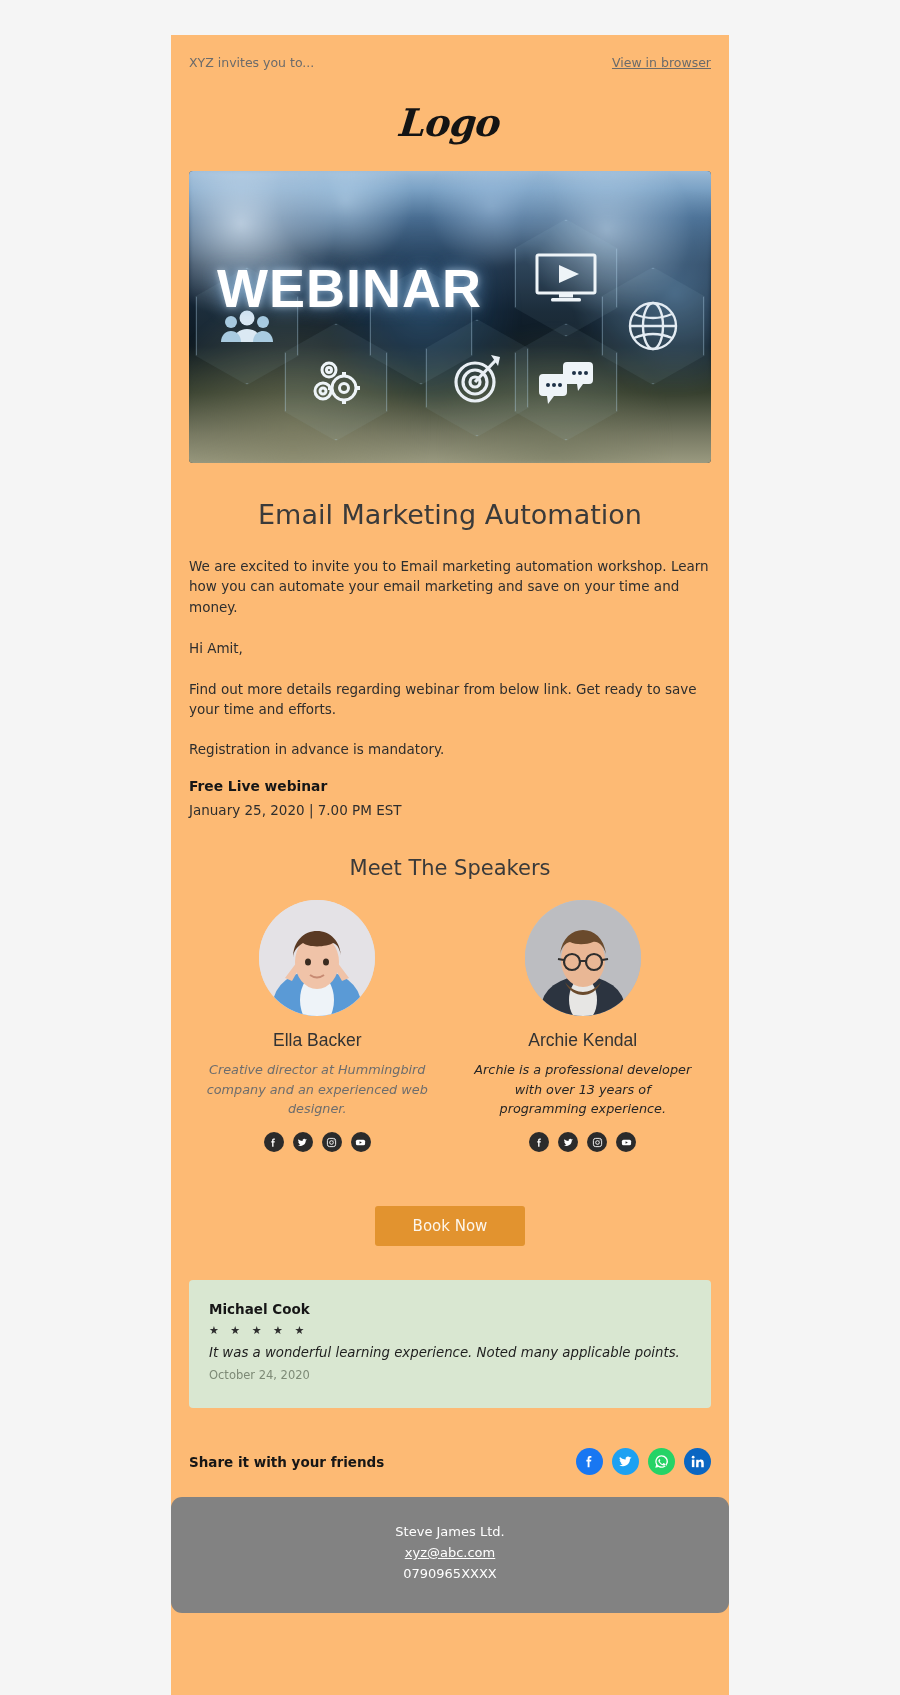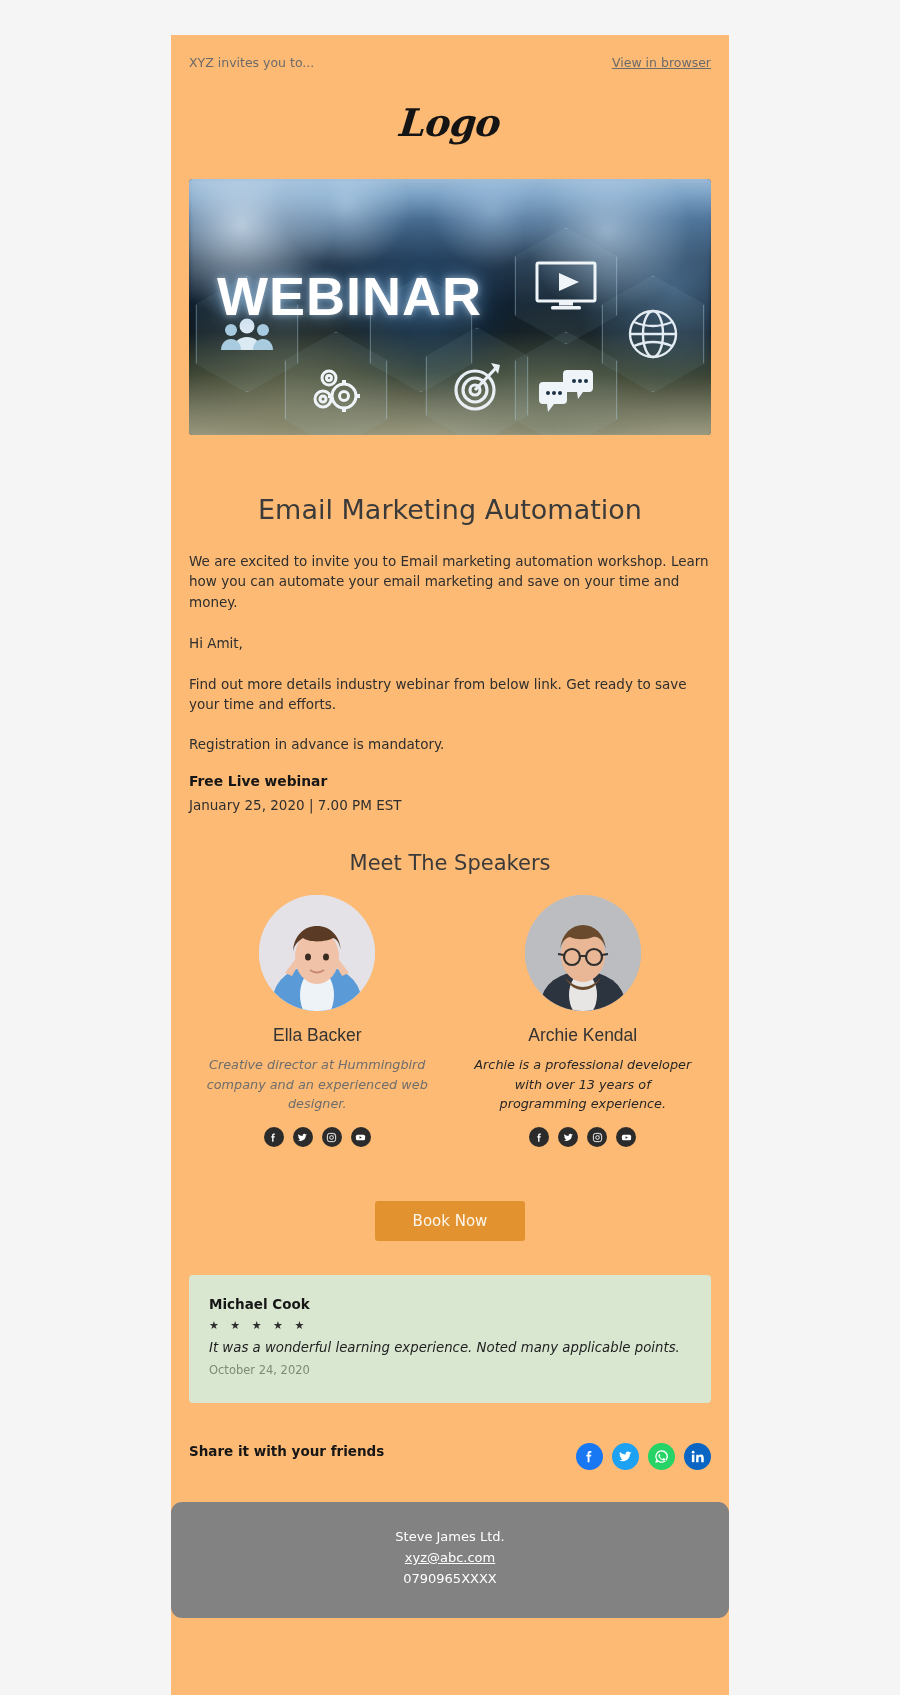--- a/index.html
+++ b/index.html
@@ -37,22 +37,22 @@
     font-family: "DejaVu Serif", "Liberation Serif", serif;
     font-style: italic; font-weight: 700;
     font-size: 38px; color: #141414;
     letter-spacing: -1px;
     transform: skewX(-6deg);
     display: inline-block;
   }
 
   
   .hero {
-    margin: 8px 18px;
-    height: 256px;
+    margin: 0 18px;
+    height: 292px;
     border-radius: 4px;
     position: relative;
     overflow: hidden;
     background:
       radial-gradient(ellipse at 18% 22%, rgba(190,215,235,0.85) 0%, rgba(120,160,200,0.25) 32%, rgba(0,0,0,0) 60%),
       radial-gradient(ellipse at 72% 14%, rgba(225,235,245,0.7) 0%, rgba(90,130,175,0.2) 35%, rgba(0,0,0,0) 62%),
       linear-gradient(178deg,
         #8fb3d4 0%, #6d95bd 9%, #3f6territory 9%, #29405c 26%,
         #12202f 44%, #0d1923 58%, #2f3a33 74%, #6e705c 86%, #8d8d72 100%);
     background-color: #17293c;
@@ -104,21 +104,21 @@
     text-shadow: 0 0 18px rgba(120,175,225,0.85), 0 0 6px rgba(255,255,255,0.5);
     z-index: 5;
   }
 
   
   .content { padding: 0 18px; }
   .main-title {
     text-align: center;
     font-size: 27px; font-weight: 400;
     color: #3a3a3a;
-    padding: 51px 0 26px 0;
+    padding: 36px 0 26px 0;
     font-family: "DejaVu Sans", sans-serif;
   }
   .para {
     font-size: 13.5px; line-height: 1.5;
     color: #2e2e2e;
     margin-bottom: 21px;
   }
   .para.tight { margin-bottom: 19px; }
   .webinar-label {
     font-size: 13.8px; font-weight: 700; color: #161616;
@@ -194,22 +194,22 @@
     padding: 21px 20px 26px 20px;
     margin-bottom: 26px;
   }
   .t-name { font-size: 13.5px; font-weight: 700; color: #161616; margin-bottom: 7px; }
   .t-stars { font-size: 11px; color: #2e2e2e; letter-spacing: 4px; margin-bottom: 8px; }
   .t-quote { font-size: 13.3px; font-style: italic; color: #1e1e1e; margin-bottom: 8px; }
   .t-date { font-size: 11.5px; color: #7d8a76; }
 
   
   .share {
-    display: flex; justify-content: space-between; 
-    padding: 14px 0 32px 0;
+    display: flex; justify-content: space-between; align-items: center;
+    padding: 14px 0 22px 0;
   }
   .share-label { font-size: 13.5px; font-weight: 700; color: #161616; }
   .share-icons { display: flex; gap: 9px; }
   .soc-color {
     width: 27px; height: 27px; border-radius: 50%;
     display: flex; align-items: center; justify-content: center;
     cursor: pointer;
   }
 
   
@@ -321,21 +321,21 @@
         </svg>
       </div>
 
       <div class="hero-title">WEBINAR</div>
     </div>
 
     <div class="content">
       <div class="main-title">Email Marketing Automation</div>
       <div class="para">We are excited to invite you to Email marketing automation workshop. Learn how you can automate your email marketing and save on your time and money.</div>
       <div class="para">Hi Amit,</div>
-      <div class="para tight">Find out more details industry webinar from below link. Get ready to save your time and efforts.</div>
+      <div class="para tight">Find out more details regarding webinar from below link. Get ready to save your time and efforts.</div>
       <div class="para tight">Registration in advance is mandatory.</div>
 
       <div class="webinar-label">Free Live webinar</div>
       <div class="webinar-date">January 25, 2020 | 7.00 PM EST</div>
 
       <div class="speakers-title">Meet The Speakers</div>
       <div class="speakers">
 
         <div class="speaker">
           <div class="avatar avatar-f">

